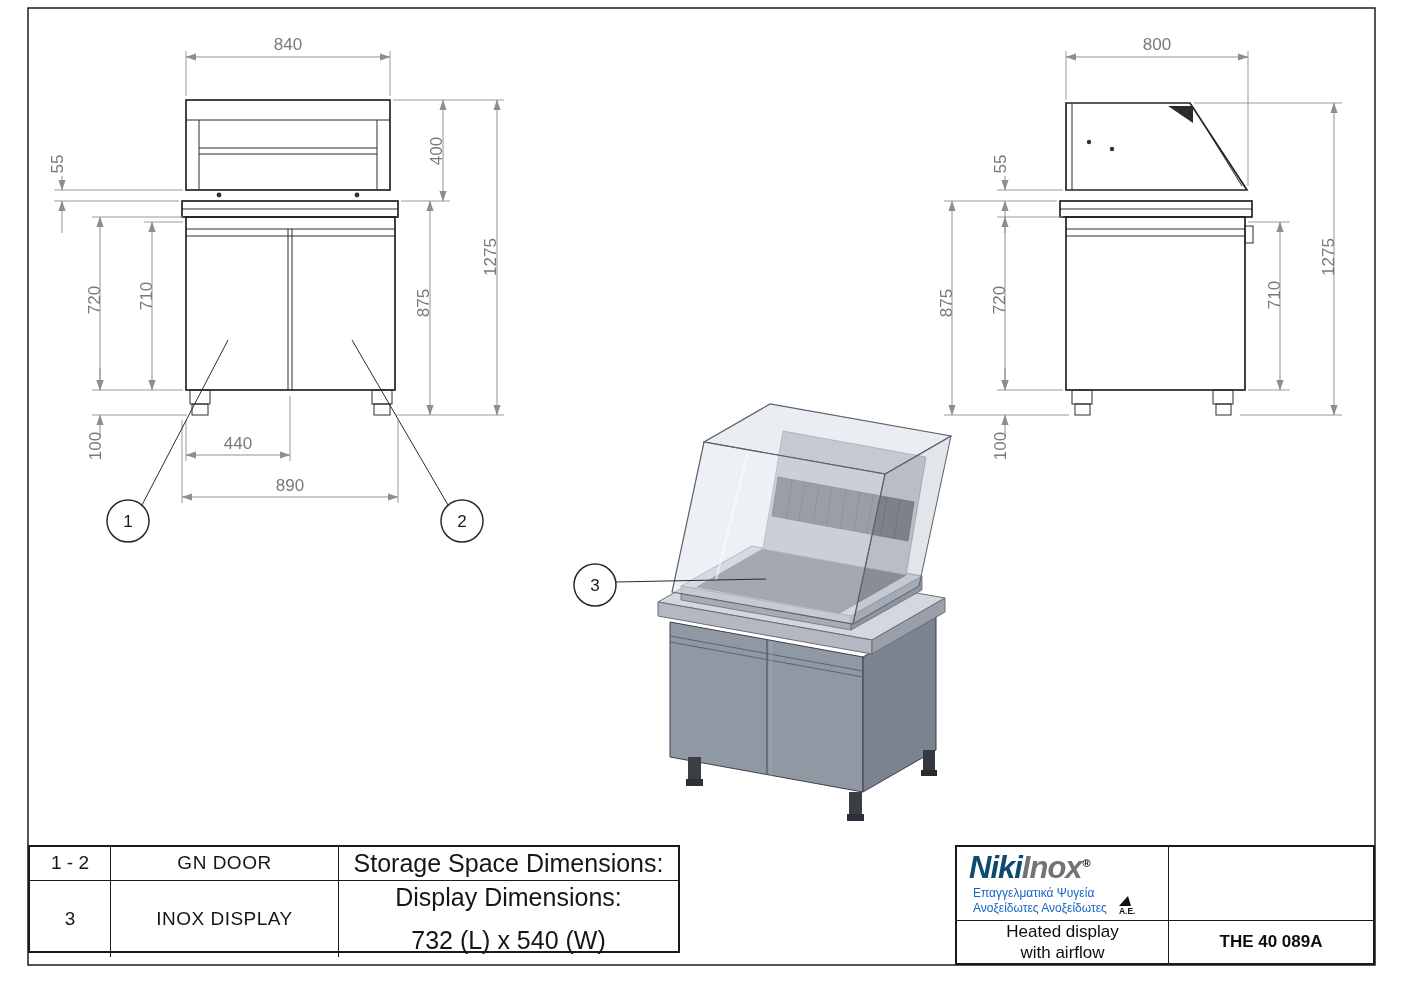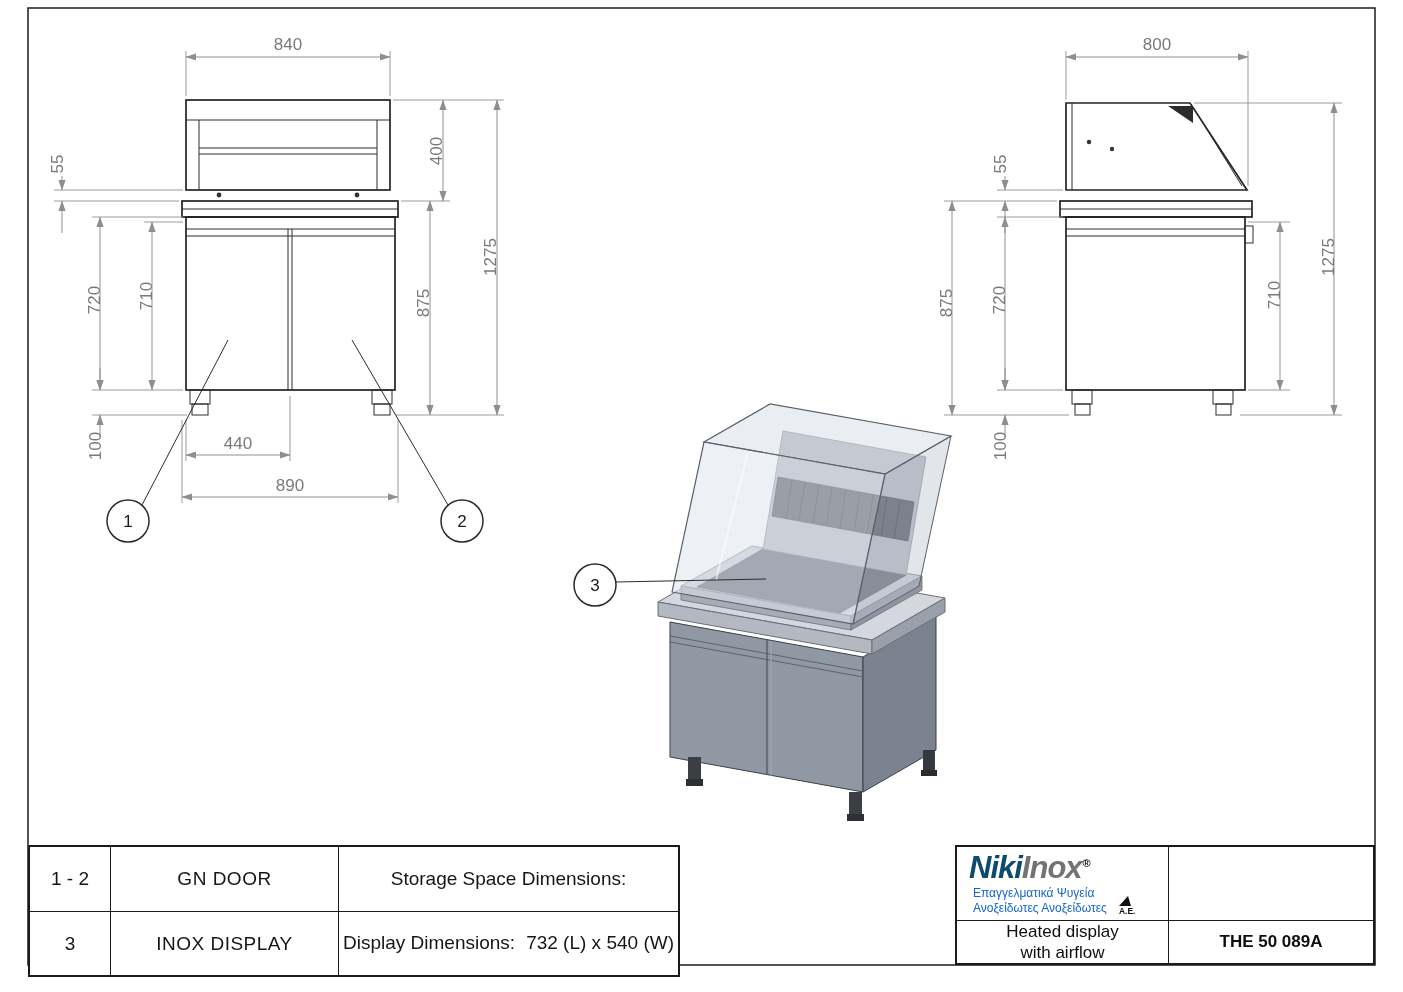--- a/index.html
+++ b/index.html
@@ -7,30 +7,30 @@
        font-family:"Liberation Sans",sans-serif;}
   svg{position:absolute;left:0;top:0;}
   .pl{stroke:#232323;stroke-width:1.7;fill:none;}
   .pl2{stroke:#2c2c2c;stroke-width:1;fill:none;}
   .el{stroke:#909090;stroke-width:0.9;fill:none;}
   .dl{stroke:#909090;stroke-width:1;fill:none;}
   .dim{font-size:17px;fill:#7a7a7a;font-family:"Liberation Sans",sans-serif;}
   .lbl{font-size:17px;fill:#1c1c1c;font-family:"Liberation Sans",sans-serif;}
   .callout{stroke:#2a2a2a;stroke-width:1.5;fill:#ffffff;}
 
-  .parts-table{position:absolute;left:28px;top:845px;width:652px;height:132px;
+  .parts-table{position:absolute;left:28px;top:845px;width:652px;height:108px;
     border:2px solid #1a1a1a;box-sizing:border-box;display:grid;
     grid-template-rows:1fr 1fr;color:#161616;background:#fff;}
   .pt-row{display:grid;grid-template-columns:80px 228px 1fr;}
   .pt-row + .pt-row{border-top:1.5px solid #1a1a1a;}
   .pt-cell{display:flex;align-items:center;justify-content:center;text-align:center;}
   .pt-cell + .pt-cell{border-left:1.5px solid #1a1a1a;}
   .pt-id{font-size:19px;}
   .pt-name{font-size:19px;letter-spacing:0.5px;}
-  .pt-spec{font-size:19px;line-height:1.3;gap:11px;}
+  .pt-spec{font-size:25px;flex-direction:column;line-height:1.3;gap:11px;}
 
   .title-block{position:absolute;left:955px;top:845px;width:420px;height:120px;
     border:2px solid #1a1a1a;box-sizing:border-box;display:grid;
     grid-template-columns:211px 1fr;grid-template-rows:1fr 1fr;background:#fff;}
   .tb-cell{box-sizing:border-box;}
   .tb-right{border-left:1.5px solid #1a1a1a;}
   .tb-bottom{border-top:1.5px solid #1a1a1a;}
   .tb-logo{padding:5px 8px 4px 12px;display:flex;flex-direction:column;justify-content:center;}
   .brand{font-style:italic;font-weight:bold;font-size:31px;line-height:1;letter-spacing:-1px;}
   .brand-black{color:#0c4a6e;}
@@ -291,14 +291,14 @@
         <span class="tri"></span>
         <span class="ae-text">A.E.</span>
       </div>
     </div>
   </div>
   <div class="tb-cell tb-right"></div>
   <div class="tb-cell tb-bottom tb-product">
     <div>Heated display</div>
     <div>with airflow</div>
   </div>
-  <div class="tb-cell tb-right tb-bottom tb-code">THE 50 089A</div>
+  <div class="tb-cell tb-right tb-bottom tb-code">THE 40 089A</div>
 </div>
 
 </body></html>

